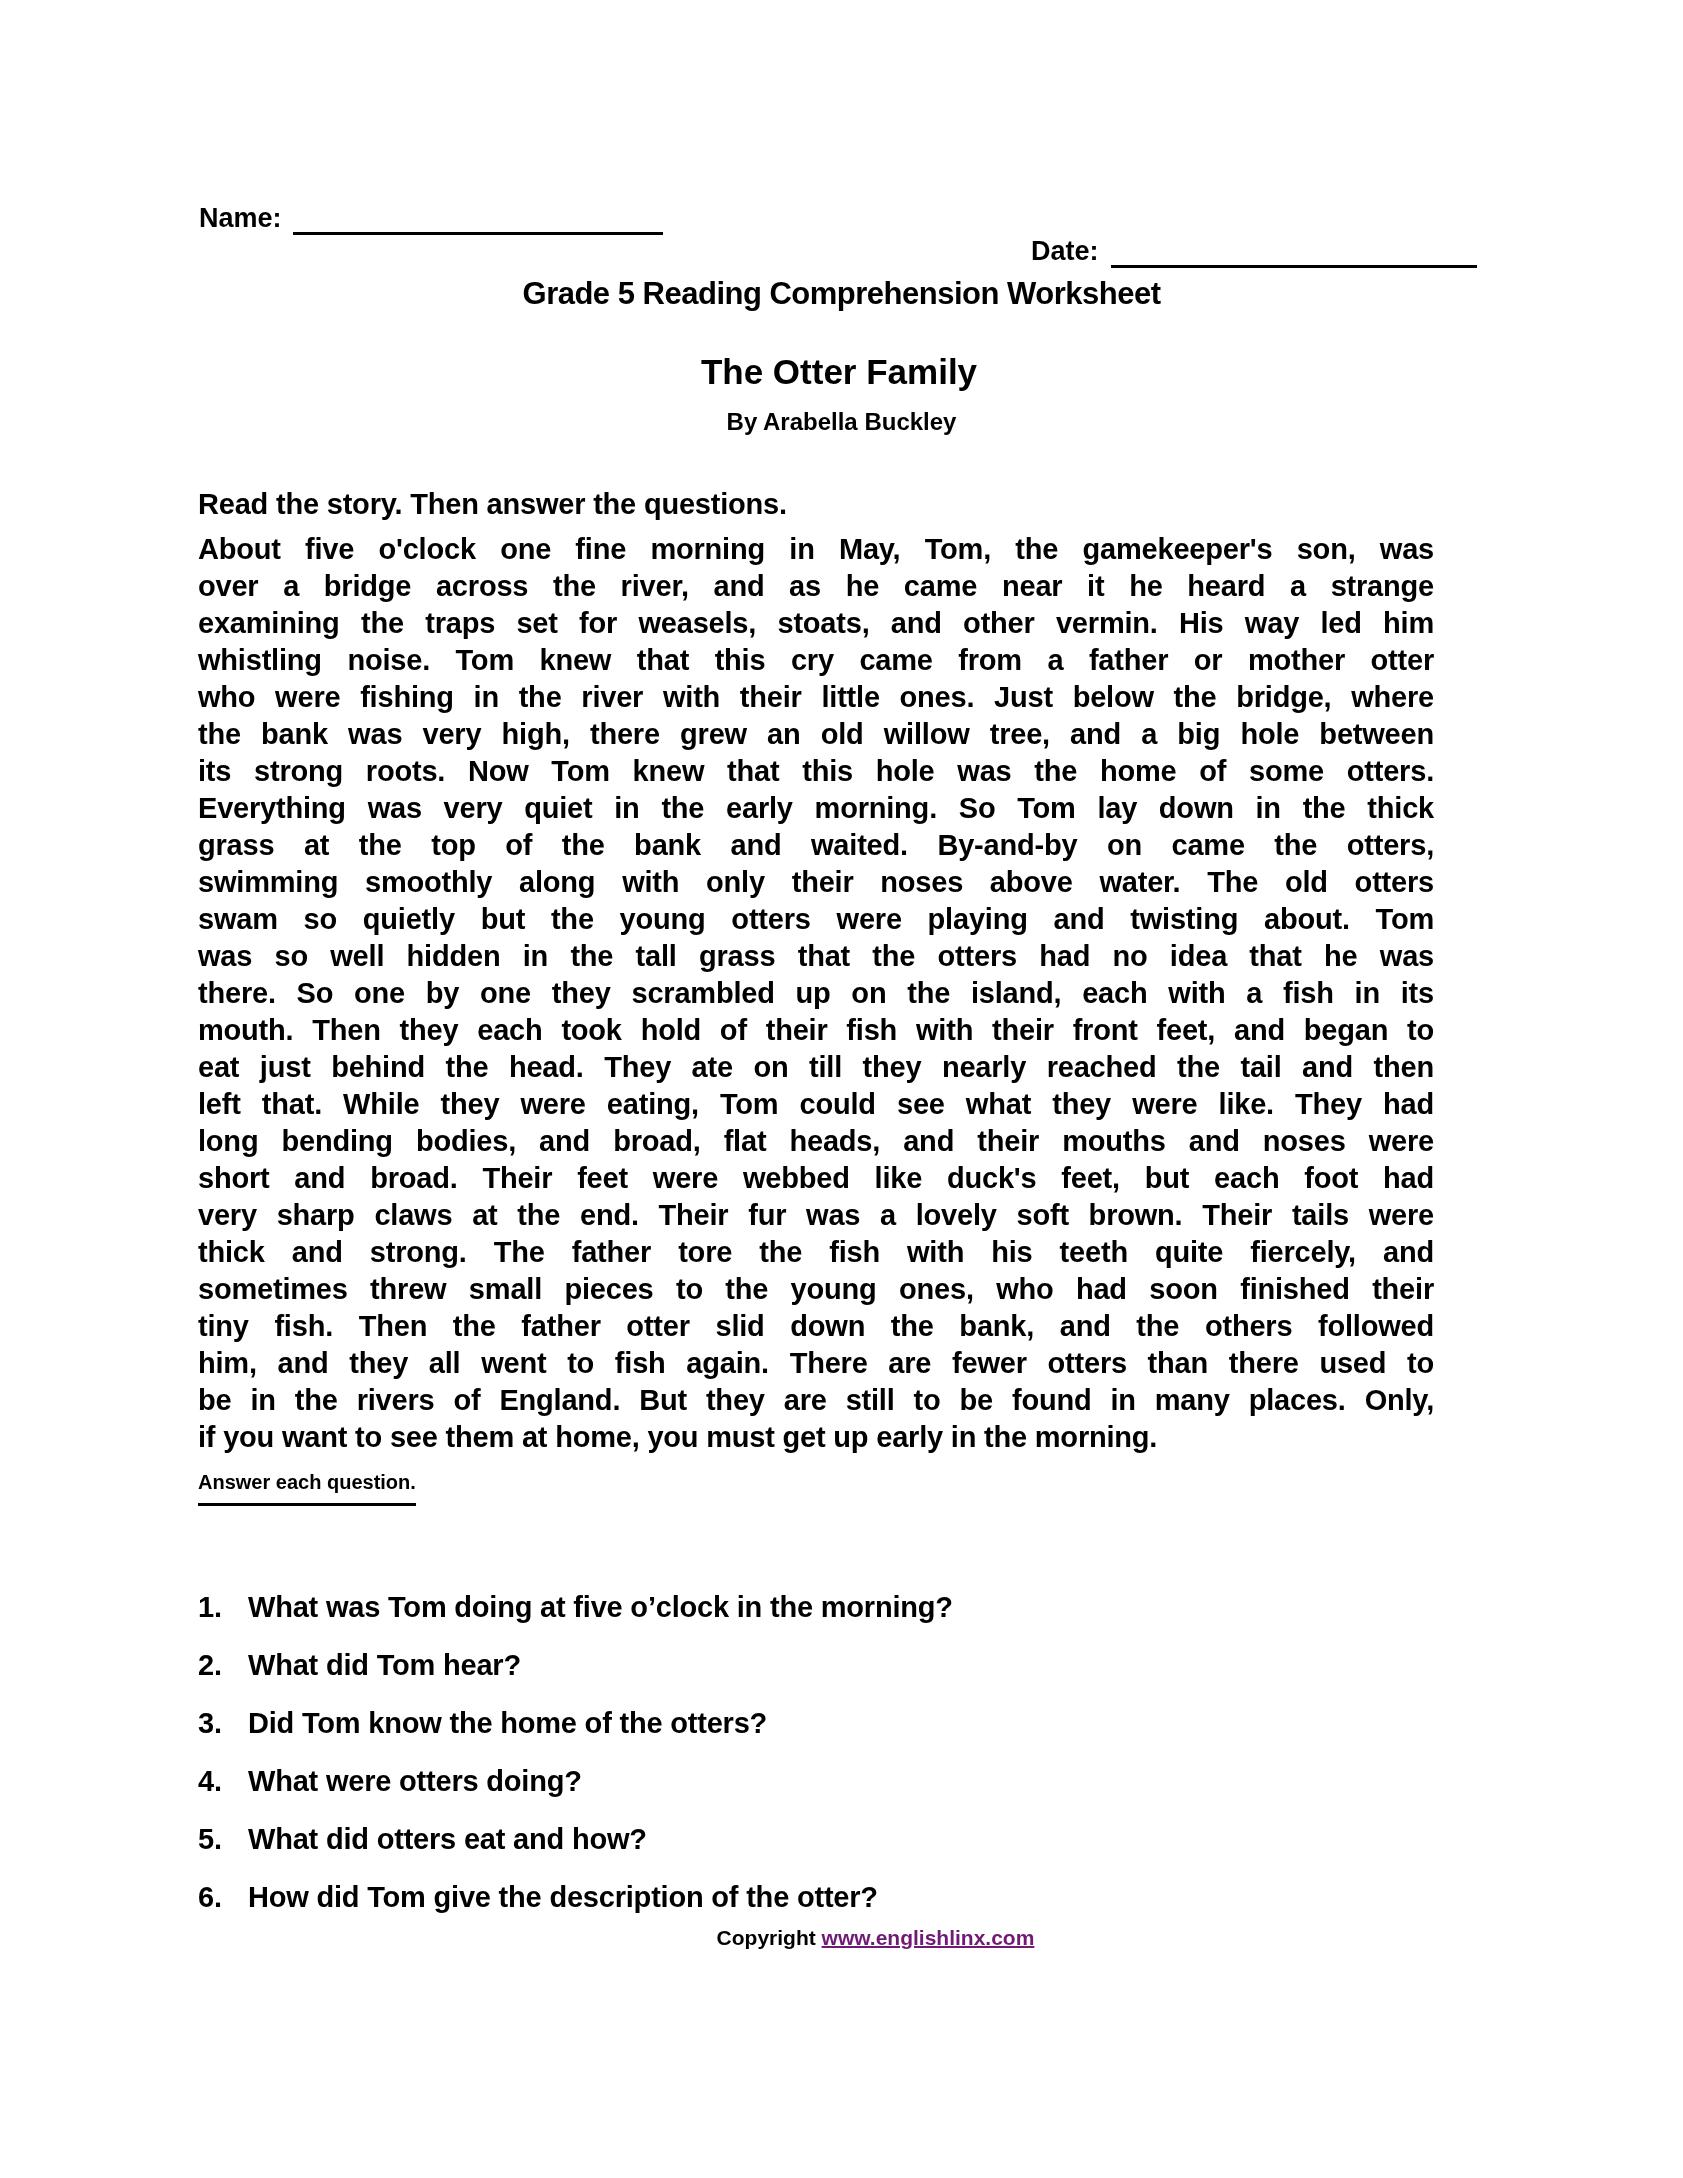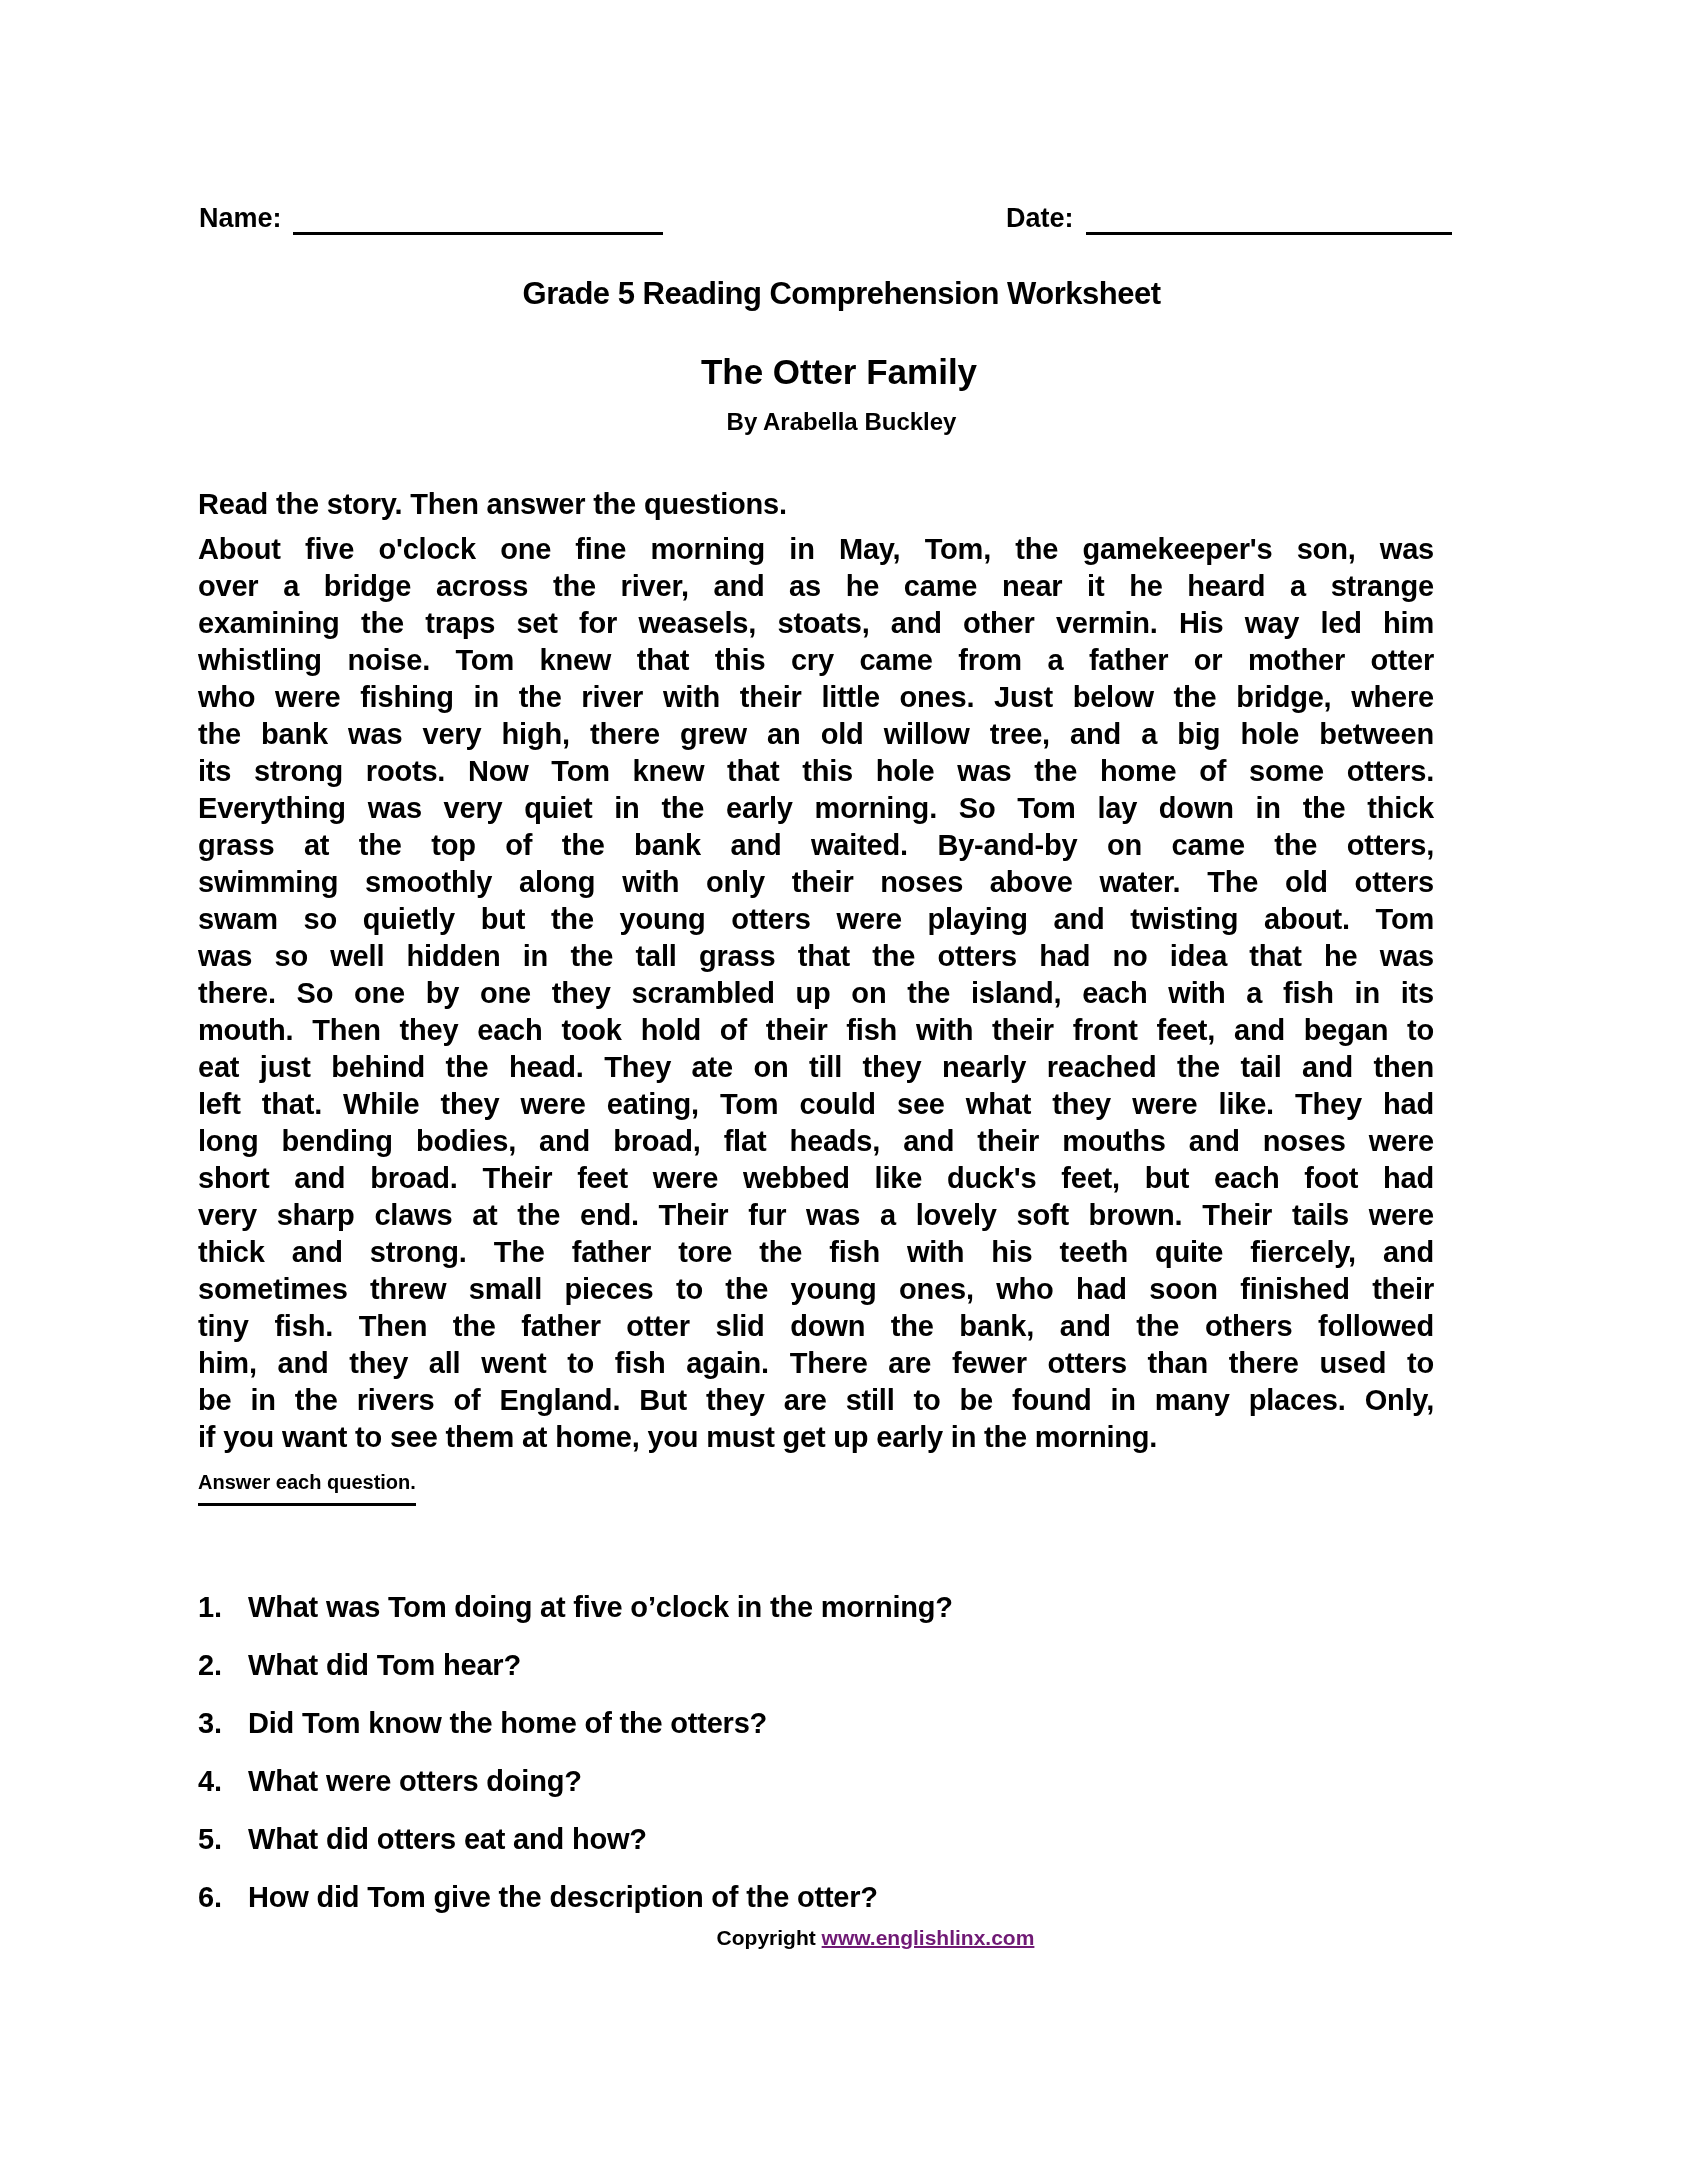--- a/index.html
+++ b/index.html
@@ -10,21 +10,21 @@
     background: #ffffff;
     font-family: "Liberation Sans", "DejaVu Sans", sans-serif;
     font-weight: 700;
     color: #000000;
     overflow: hidden;
     padding-left: 45px;
   }
   
   .field { position: absolute; top: 202px; line-height: 33px; font-size: 27px; white-space: nowrap; }
   .field-name { left: 199px; }
-  .field-date { left: 1006px; }
+  .field-date { left: 1031px; margin-top: 33px; }
   .blank {
     display: inline-block;
     height: 30px;
     border-bottom: 3px solid #000000;
     vertical-align: bottom;
   }
   .blank-name { width: 370px; margin-left: 11px; }
   .blank-date { width: 366px; margin-left: 12px; }
   
   .title {

